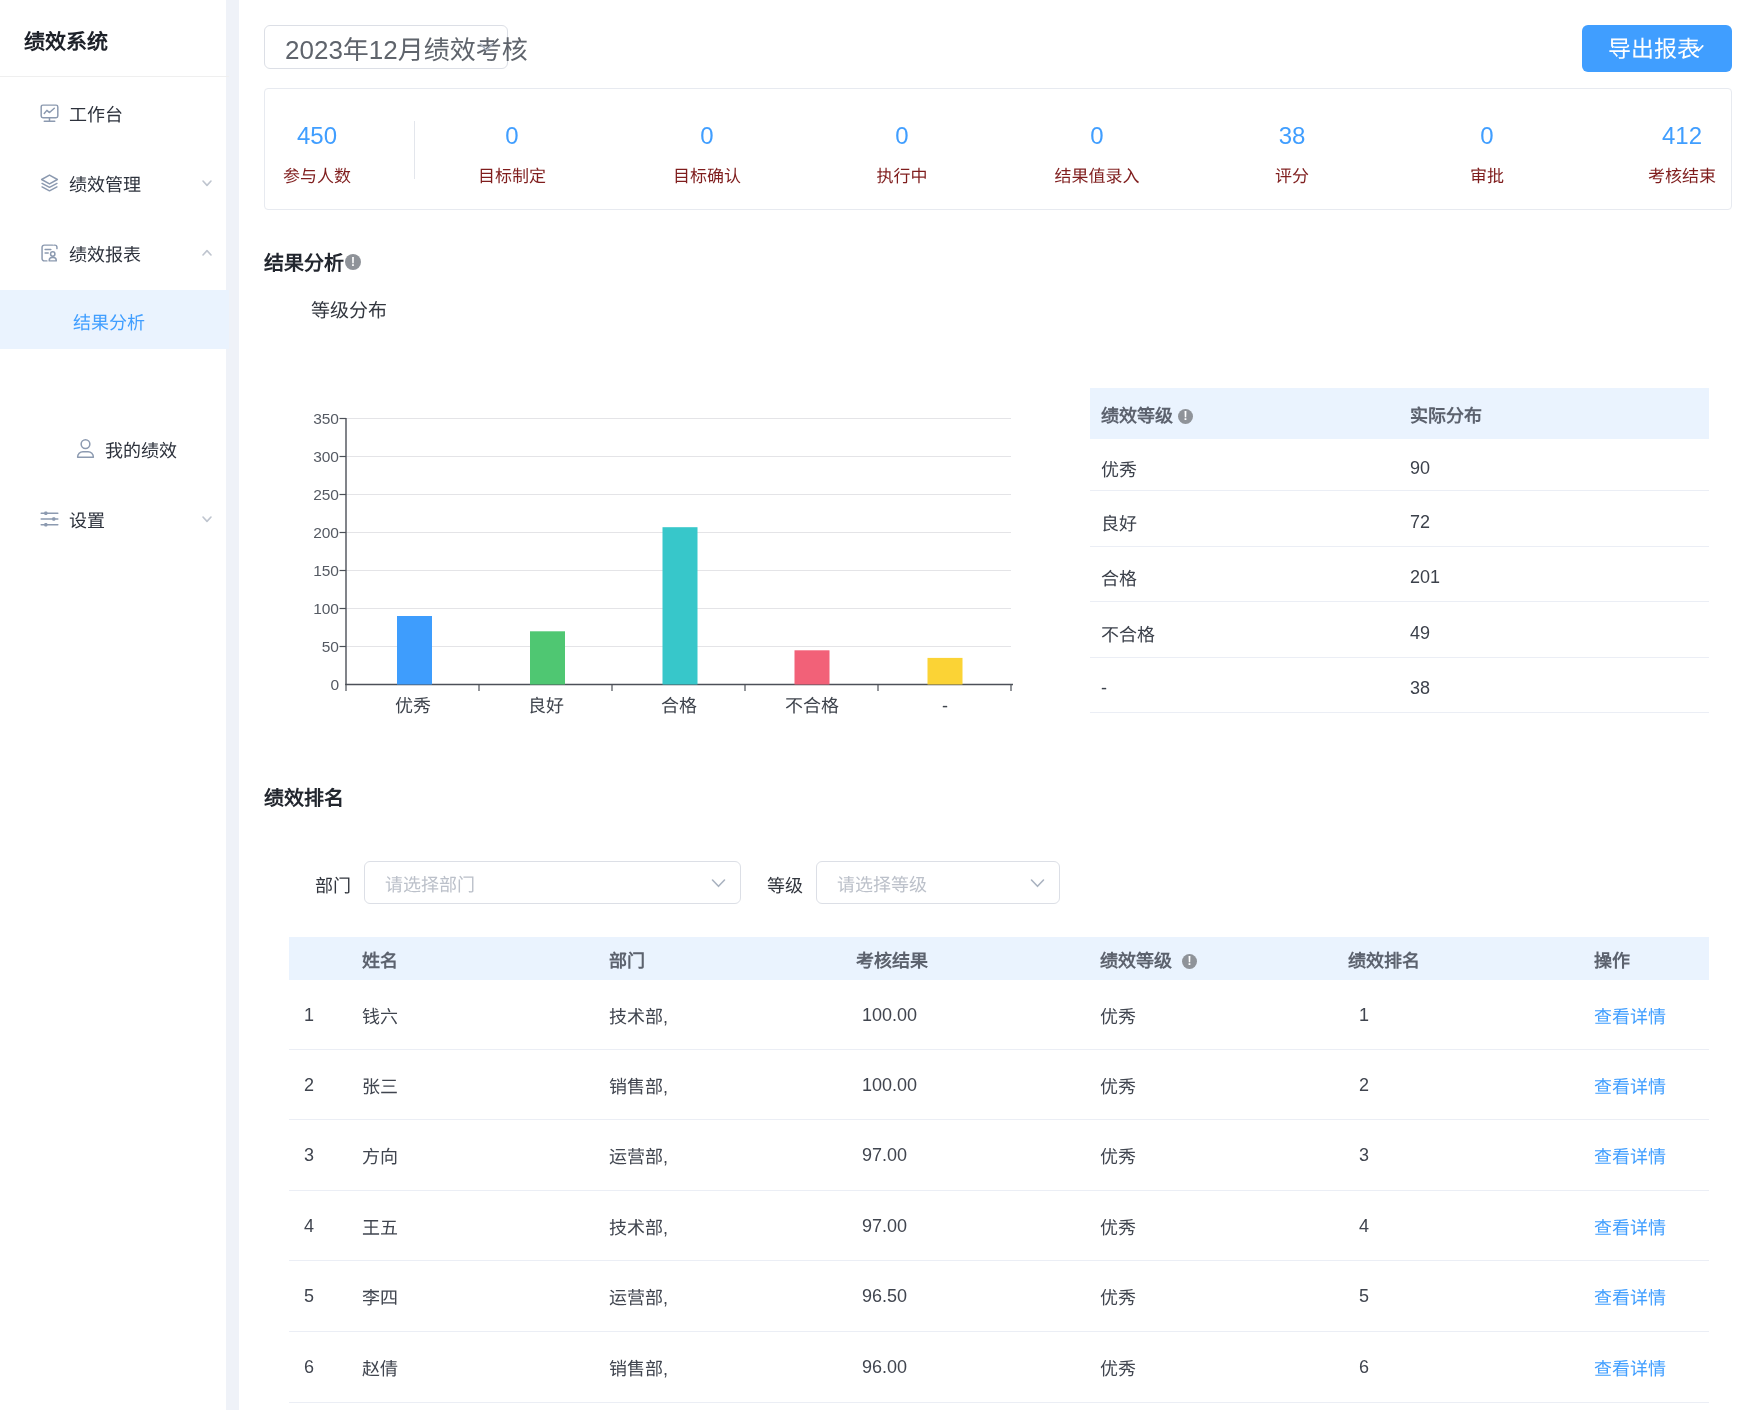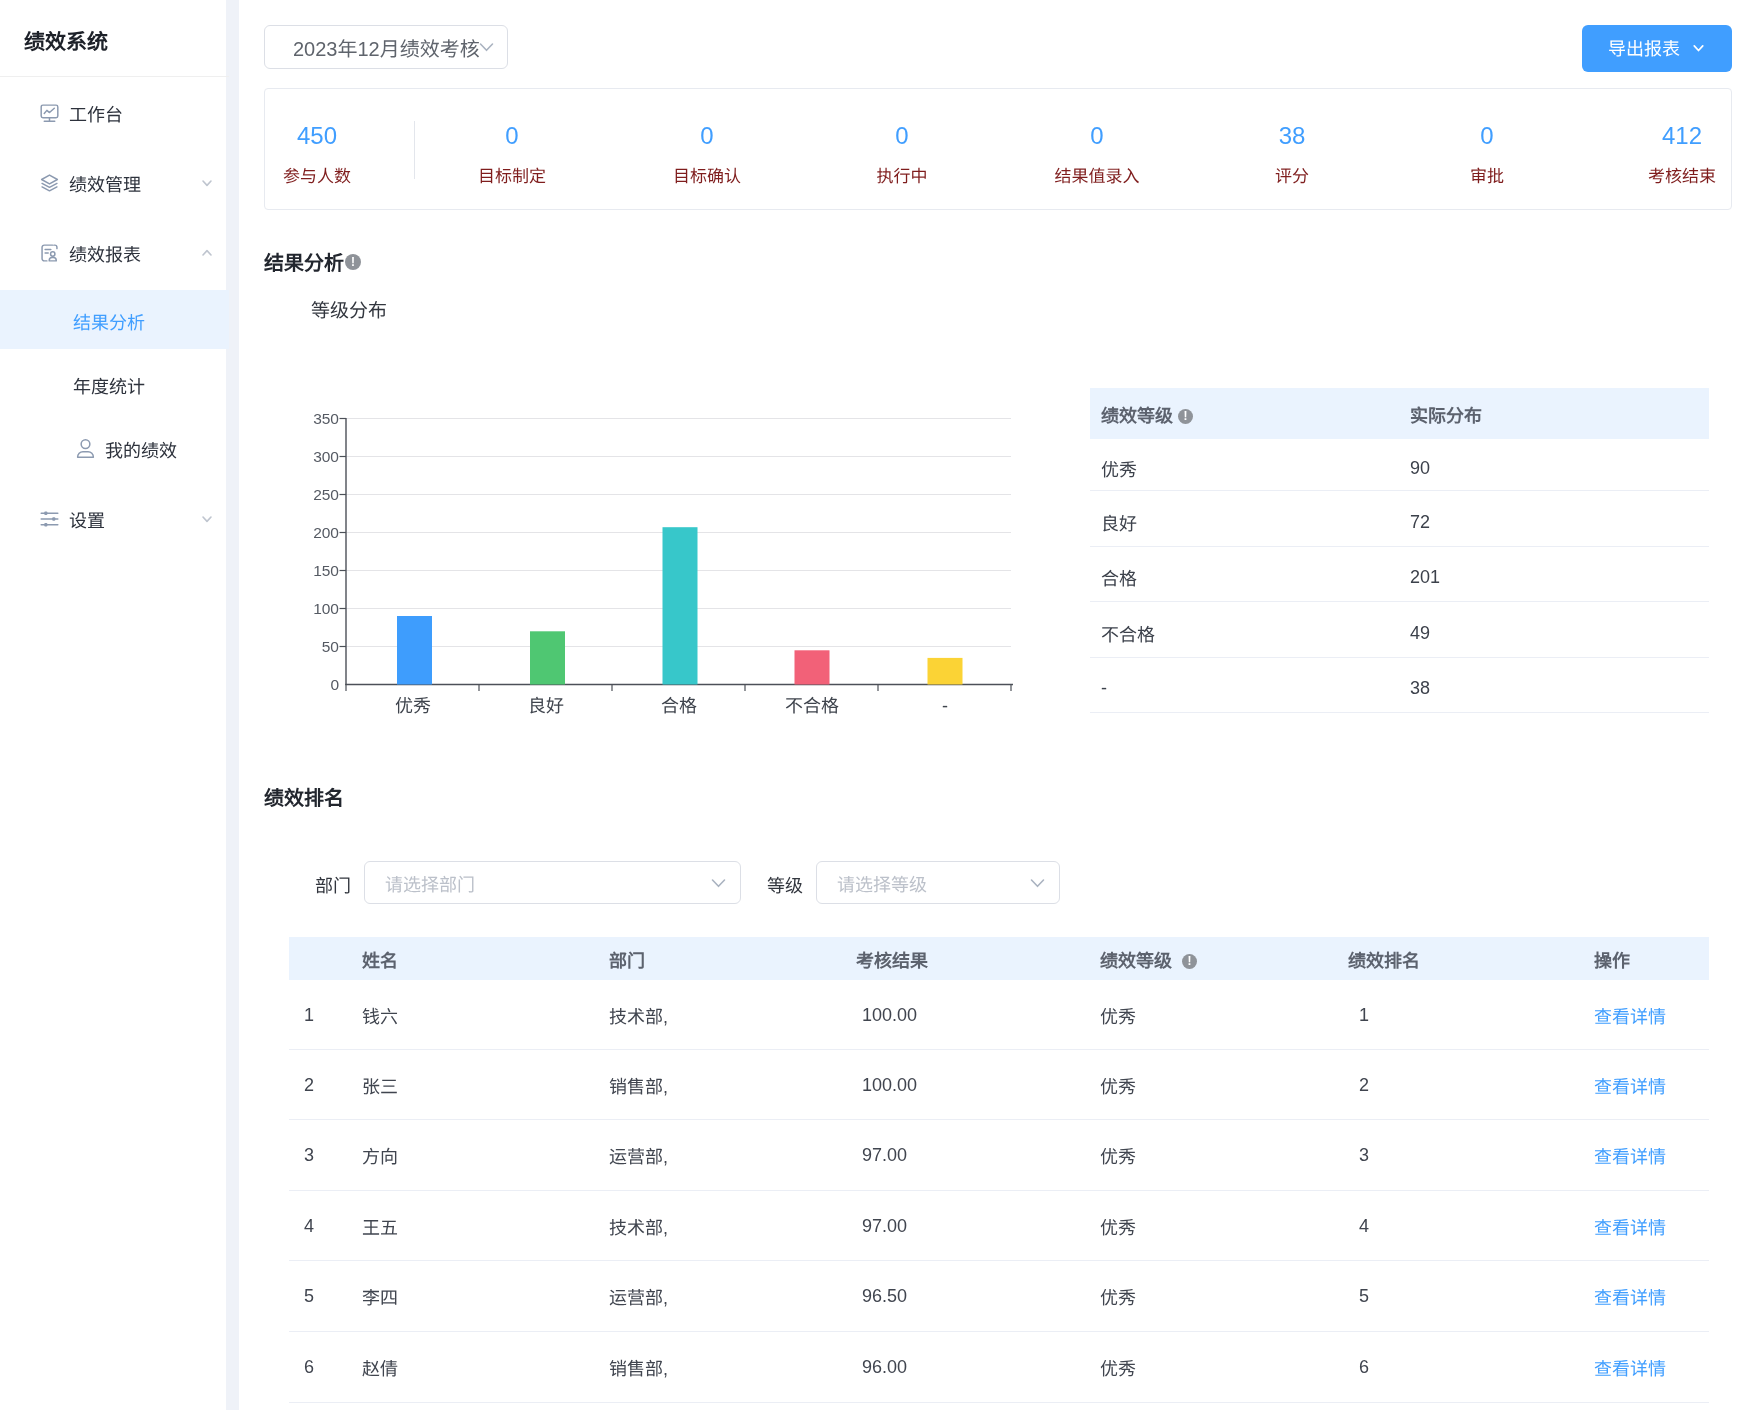--- a/index.html
+++ b/index.html
@@ -13,24 +13,24 @@
   .logo { position:absolute; left:24px; top:25px; font-size:21px; font-weight:bold; color:#1d2129; }
   .logo-div { position:absolute; left:0; top:76px; width:229px; height:1px; background:#efefef; }
   .mi { position:absolute; left:12px; width:229px; height:56px; }
   .mi .ic { position:absolute; left:27px; top:50%; transform:translateY(-50%); width:21px; height:21px; }
   .mi .tx { position:absolute; left:57px; top:50%; transform:translateY(-50%); font-size:18px; color:#2d323c; white-space:nowrap; }
   .mi .ar { position:absolute; right:27px; top:50%; transform:translateY(-50%); width:14px; height:14px; }
   .sub .tx { left:61px !important; }
   .sel-bg { position:absolute; left:0; top:290px; width:229px; height:59px; background:#eaf3fe; }
   
   .sel-box { position:absolute; left:264px; top:25px; width:244px; height:44px; border:1px solid #dcdfe6; border-radius:6px; background:#fff; }
-  .sel-box .t { position:absolute; left:28px; top:50%; transform:translateY(-50%); font-size:20px; color:#5f646c; white-space:nowrap; }
+  .sel-box .t { position:absolute; left:20px; top:50%; transform:translateY(-50%); font-size:26px; color:#5f646c; white-space:nowrap; }
   .sel-box .c { position:absolute; right:12px; top:50%; transform:translateY(-50%); width:17px; height:17px; }
   .btn { position:absolute; left:1582px; top:25px; width:150px; height:47px; background:#409eff; border-radius:6px; color:#fff; }
-  .btn .t { position:absolute; left:26px; top:calc(50% - 2px); transform:translateY(-50%); font-size:18px; }
+  .btn .t { position:absolute; left:26px; top:calc(50% - 2px); transform:translateY(-50%); font-size:23px; }
   .btn .c { position:absolute; right:25px; top:calc(50% - 1px); transform:translateY(-50%); width:17px; height:17px; }
   
   .stats { position:absolute; left:264px; top:88px; width:1468px; height:122px; border:1px solid #e7eaf0; border-radius:4px; background:#fff; }
   .stat { position:absolute; top:0; width:190px; height:100%; text-align:center; }
   .stat .n { margin-top:34px; font-size:24px; line-height:25px; color:#409eff; }
   .stat .l { margin-top:18px; font-size:17px; line-height:22px; color:#7f1d1d; }
   .stat-div { position:absolute; left:149px; top:32px; width:1px; height:58px; background:#e3e6ec; }
   
   .h1 { position:absolute; font-size:20px; font-weight:bold; color:#22262e; white-space:nowrap; }
   .info { display:inline-block; width:16px; height:16px; border-radius:50%; background:#8f9399; color:#fff; font-size:12px; font-weight:bold; text-align:center; line-height:16px; vertical-align:middle; }
@@ -101,23 +101,20 @@
         <path d="M3.5 16.5 L12 21 L20.5 16.5"></path>
       </svg>
       <div class="tx">绩效管理</div>
       <svg class="ar" viewBox="0 0 14 14" fill="none" stroke="#bfc5cf" stroke-width="1.6" stroke-linecap="round" stroke-linejoin="round">
         <polyline points="3,5 7,9.4 11,5"></polyline>
       </svg>
     </div>
     <div class="mi sub" style="top:293px;">
       <div class="tx" style="color:#409eff;">结果分析</div>
     </div>
-    <div class="mi sub" style="top:357px;">
-      <div class="tx">年度统计</div>
-    </div>
     <div class="mi" style="top:421px;margin-left:36px;">
       <svg class="ic" viewBox="0 0 24 24" fill="none" stroke="#8c9ab0" stroke-width="1.7" stroke-linecap="round" stroke-linejoin="round">
         <circle cx="12" cy="6.3" r="5"></circle>
         <path d="M3 21.5 v-0.4 a6 6 0 0 1 6 -6 h6 a6 6 0 0 1 6 6 v0.4 Z"></path>
       </svg>
       <div class="tx">我的绩效</div>
     </div>
     <div class="mi" style="top:491px;">
       <svg class="ic" viewBox="0 0 24 24" fill="none" stroke="#8c9ab0" stroke-width="1.7" stroke-linecap="round">
         <line x1="2.5" y1="5.5" x2="21.5" y2="5.5"></line>

